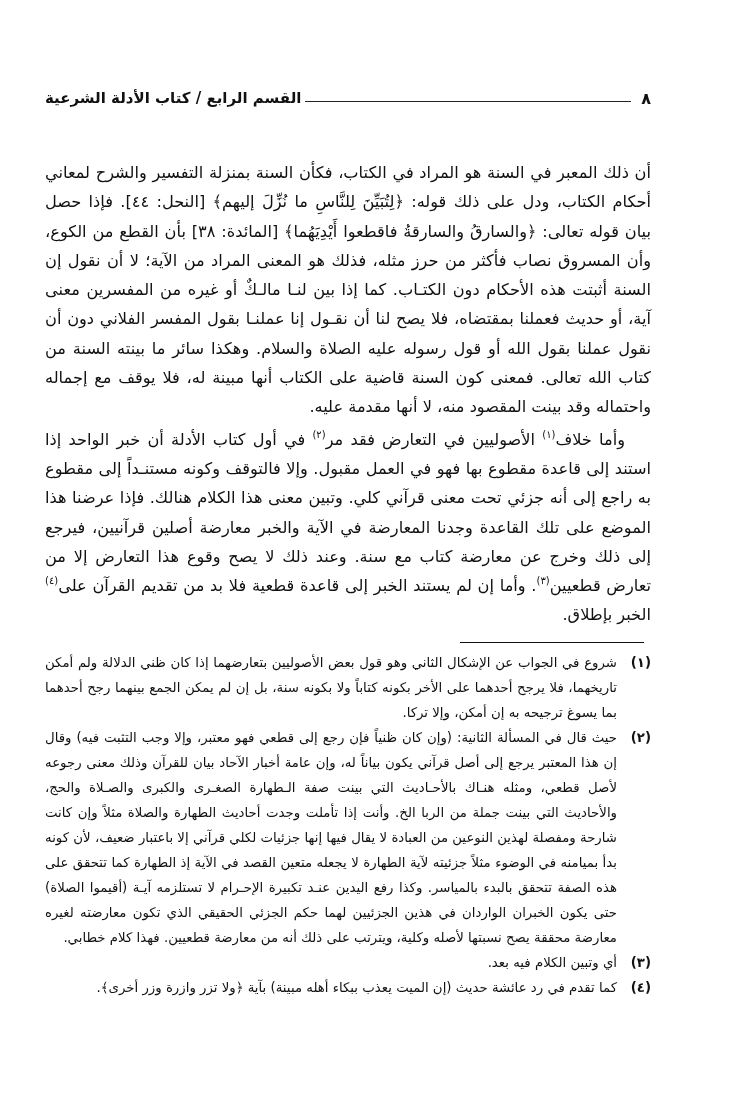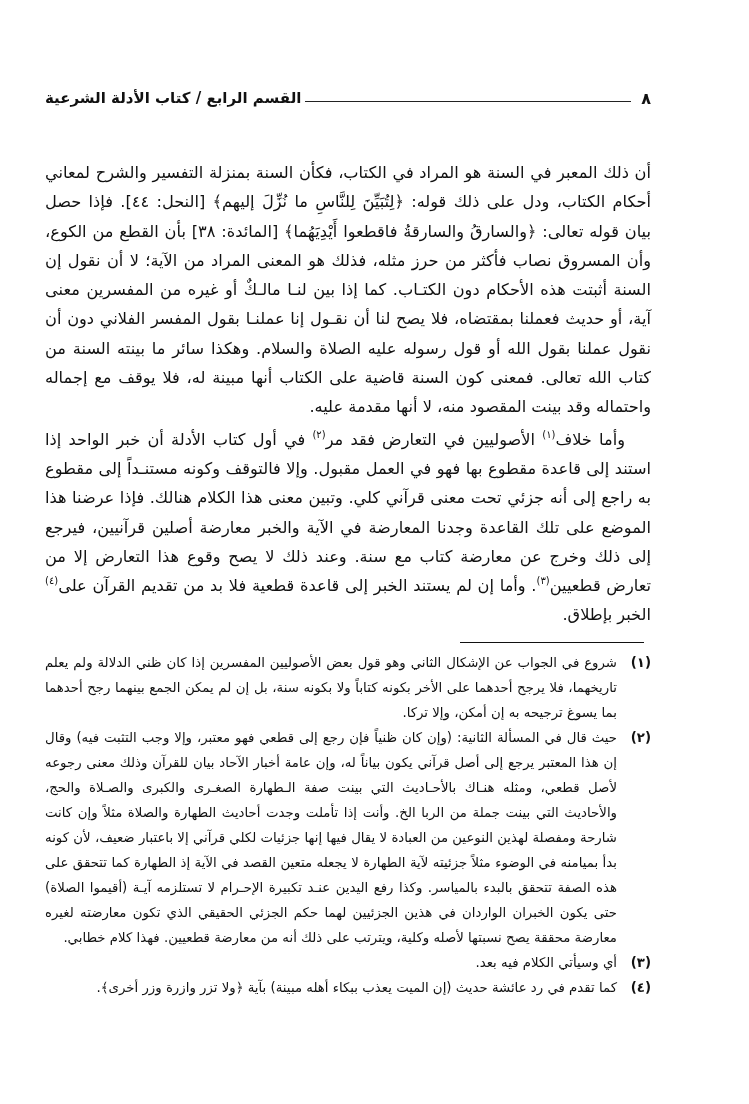--- a/index.html
+++ b/index.html
@@ -48,29 +48,29 @@
   <div class="body-text">
     <p>أن ذلك المعبر في السنة هو المراد في الكتاب، فكأن السنة بمنزلة التفسير والشرح لمعاني أحكام الكتاب، ودل على ذلك قوله: ﴿لِتُبَيِّنَ لِلنَّاسِ ما نُزِّلَ إليهم﴾ [النحل: ٤٤]. فإذا حصل بيان قوله تعالى: ﴿والسارقُ والسارقةُ فاقطعوا أَيْدِيَهُما﴾ [المائدة: ٣٨] بأن القطع من الكوع، وأن المسروق نصاب فأكثر من حرز مثله، فذلك هو المعنى المراد من الآية؛ لا أن نقول إن السنة أثبتت هذه الأحكام دون الكتـاب. كما إذا بين لنـا مالـكٌ أو غيره من المفسرين معنى آية، أو حديث فعملنا بمقتضاه، فلا يصح لنا أن نقـول إنا عملنـا بقول المفسر الفلاني دون أن نقول عملنا بقول الله أو قول رسوله عليه الصلاة والسلام. وهكذا سائر ما بينته السنة من كتاب الله تعالى. فمعنى كون السنة قاضية على الكتاب أنها مبينة له، فلا يوقف مع إجماله واحتماله وقد بينت المقصود منه، لا أنها مقدمة عليه.</p>
     <p><span>وأما خلاف</span><sup>(١)</sup><span> الأصوليين في التعارض فقد مر</span><sup>(٢)</sup><span> في أول كتاب الأدلة أن خبر الواحد إذا استند إلى قاعدة مقطوع بها فهو في العمل مقبول. وإلا فالتوقف وكونه مستنـداً إلى مقطوع به راجع إلى أنه جزئي تحت معنى قرآني كلي. وتبين معنى هذا الكلام هنالك. فإذا عرضنا هذا الموضع على تلك القاعدة وجدنا المعارضة في الآية والخبر معارضة أصلين قرآنيين، فيرجع إلى ذلك وخرج عن معارضة كتاب مع سنة. وعند ذلك لا يصح وقوع هذا التعارض إلا من تعارض قطعيين</span><sup>(٣)</sup><span>. وأما إن لم يستند الخبر إلى قاعدة قطعية فلا بد من تقديم القرآن على</span><sup>(٤)</sup><span> الخبر بإطلاق.</span></p>
   </div>
 
   <div class="fn-rule"></div>
 
   <div class="footnotes">
     <div class="fn">
       <span class="num">(١)</span>
-      <span class="txt">شروع في الجواب عن الإشكال الثاني وهو قول بعض الأصوليين المفسرين إذا كان ظني الدلالة ولم يعلم تاريخهما، فلا يرجح أحدهما على الأخر بكونه كتاباً ولا بكونه سنة، بل إن لم يمكن الجمع بينهما رجح أحدهما بما يسوغ ترجيحه به إن أمكن، وإلا تركا.</span>
+      <span class="txt">شروع في الجواب عن الإشكال الثاني وهو قول بعض الأصوليين بتعارضهما إذا كان ظني الدلالة ولم أمكن تاريخهما، فلا يرجح أحدهما على الأخر بكونه كتاباً ولا بكونه سنة، بل إن لم يمكن الجمع بينهما رجح أحدهما بما يسوغ ترجيحه به إن أمكن، وإلا تركا.</span>
     </div>
     <div class="fn">
       <span class="num">(٢)</span>
       <span class="txt">حيث قال في المسألة الثانية: (وإن كان ظنياً فإن رجع إلى قطعي فهو معتبر، وإلا وجب التثبت فيه) وقال إن هذا المعتبر يرجع إلى أصل قرآني يكون بياناً له، وإن عامة أخبار الآحاد بيان للقرآن وذلك معنى رجوعه لأصل قطعي، ومثله هنـاك بالأحـاديث التي بينت صفة الـطهارة الصغـرى والكبرى والصـلاة والحج، والأحاديث التي بينت جملة من الربا الخ. وأنت إذا تأملت وجدت أحاديث الطهارة والصلاة مثلاً وإن كانت شارحة ومفصلة لهذين النوعين من العبادة لا يقال فيها إنها جزئيات لكلي قرآني إلا باعتبار ضعيف، لأن كونه بدأ بميامنه في الوضوء مثلاً جزئيته لآية الطهارة لا يجعله متعين القصد في الآية إذ الطهارة كما تتحقق على هذه الصفة تتحقق بالبدء بالمياسر. وكذا رفع اليدين عنـد تكبيرة الإحـرام لا تستلزمه آيـة (أقيموا الصلاة) حتى يكون الخبران الواردان في هذين الجزئيين لهما حكم الجزئي الحقيقي الذي تكون معارضته لغيره معارضة محققة يصح نسبتها لأصله وكلية، ويترتب على ذلك أنه من معارضة قطعيين. فهذا كلام خطابي.</span>
     </div>
     <div class="fn">
       <span class="num">(٣)</span>
-      <span class="txt">أي وسيأتي الكلام فيه بعد.</span>
+      <span class="txt">أي وتبين الكلام فيه بعد.</span>
     </div>
     <div class="fn">
       <span class="num">(٤)</span>
       <span class="txt">كما تقدم في رد عائشة حديث (إن الميت يعذب ببكاء أهله مبينة) بآية ﴿ولا تزر وازرة وزر أخرى﴾.</span>
     </div>
   </div>
 
 </div>
 
 </body></html>

